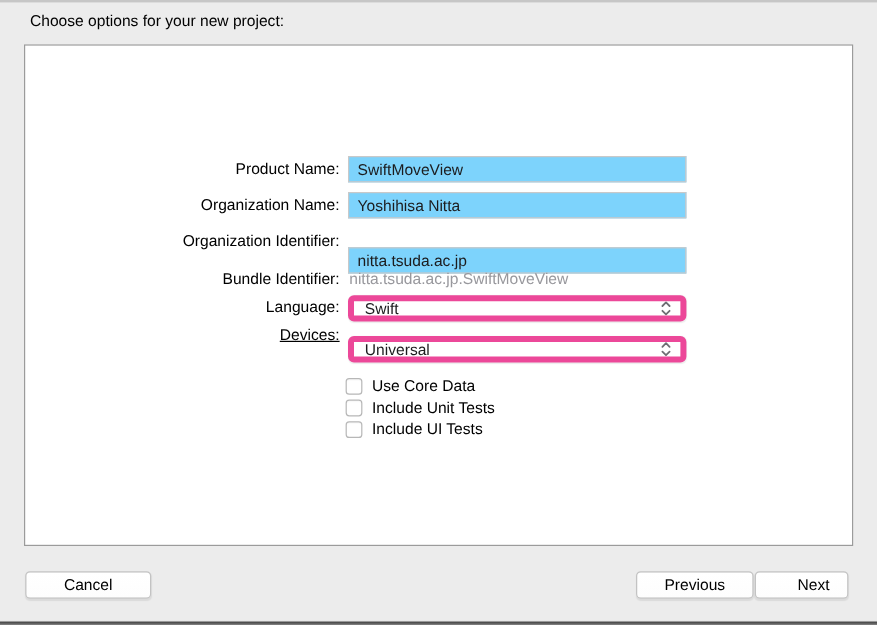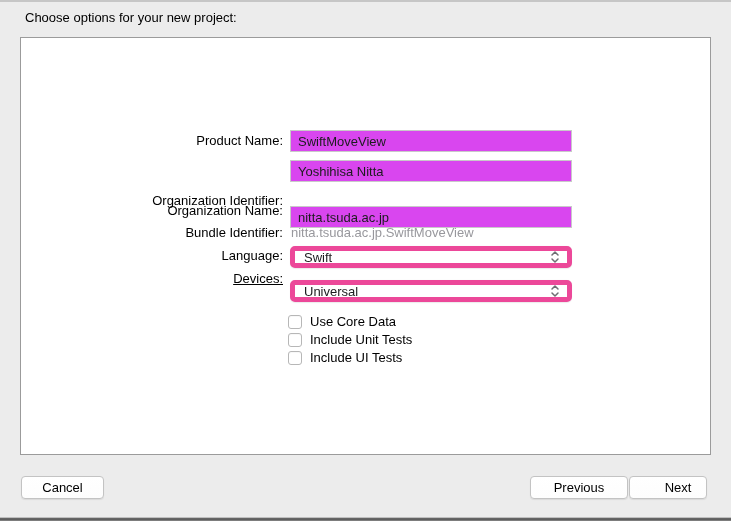--- a/index.html
+++ b/index.html
@@ -30,21 +30,21 @@
     background: #ffffff;
     border: 1px solid #9b9b9b;
   }
   .form-label {
     position: absolute; left: 20px; width: 263px;
     text-align: right; line-height: 22px;
     color: #000; font-size: 13px;
   }
   .text-field {
     position: absolute; left: 290px; width: 282px; height: 22px;
-    border: 1px solid #c9c9c9; background: #d946ef;
+    border: 1px solid #c9c9c9; background: #7dd3fc;
     font-family: "Liberation Sans", "DejaVu Sans", sans-serif;
     font-size: 13px; color: #1c1c1e;
     padding: 0 7px; outline: none;
   }
   .static-value {
     position: absolute; left: 290px; width: 282px; height: 22px;
     line-height: 22px; color: #98989d; font-size: 13px;
     padding-left: 1px;
     white-space: nowrap;
   }
@@ -80,37 +80,37 @@
   .push-button {
     position: absolute; top: 476px; height: 23px;
     background: linear-gradient(to bottom, #ffffff, #fdfdfd);
     border: 1px solid #c3c3c3; border-radius: 4px;
     box-shadow: 0 1px 1px rgba(0,0,0,0.08);
     font-family: "Liberation Sans", "DejaVu Sans", sans-serif;
     font-size: 13px; color: #000;
     text-align: center;
     cursor: default;
   }
-  .btn-cancel   { left: 21px;  width: 83px; }
+  .btn-cancel   { left: 21px;  width: 105px; }
   .btn-previous { left: 530px; width: 98px; }
   .btn-next     { left: 629px; width: 78px; padding-left: 20px; }
 </style>
 </head>
 <body>
 
 <div class="window-top-edge"></div>
 
 <div class="sheet-title">Choose options for your new project:</div>
 
 <div class="content-panel"></div>
 
 <div class="form-label" style="top:130px;padding-left:16px;">Product Name:</div>
 <input class="text-field" style="top: 130px;" type="text" value="SwiftMoveView">
 
-<div class="form-label" style="top:160px;margin-top:40px;">Organization Name:</div>
+<div class="form-label" style="top:160px;">Organization Name:</div>
 <input class="text-field" style="top: 160px;" type="text" value="Yoshihisa Nitta">
 
 <div class="form-label" style="top:190px;">Organization Identifier:</div>
 <input class="text-field" style="top: 206px;" type="text" value="nitta.tsuda.ac.jp">
 
 <div class="form-label" style="top:222px;">Bundle Identifier:</div>
 <div class="static-value" style="top:222px;">nitta.tsuda.ac.jp.SwiftMoveView</div>
 
 <div class="form-label" style="top:245px;">Language:</div>
 <div class="popup-button" style="top:246px;">

